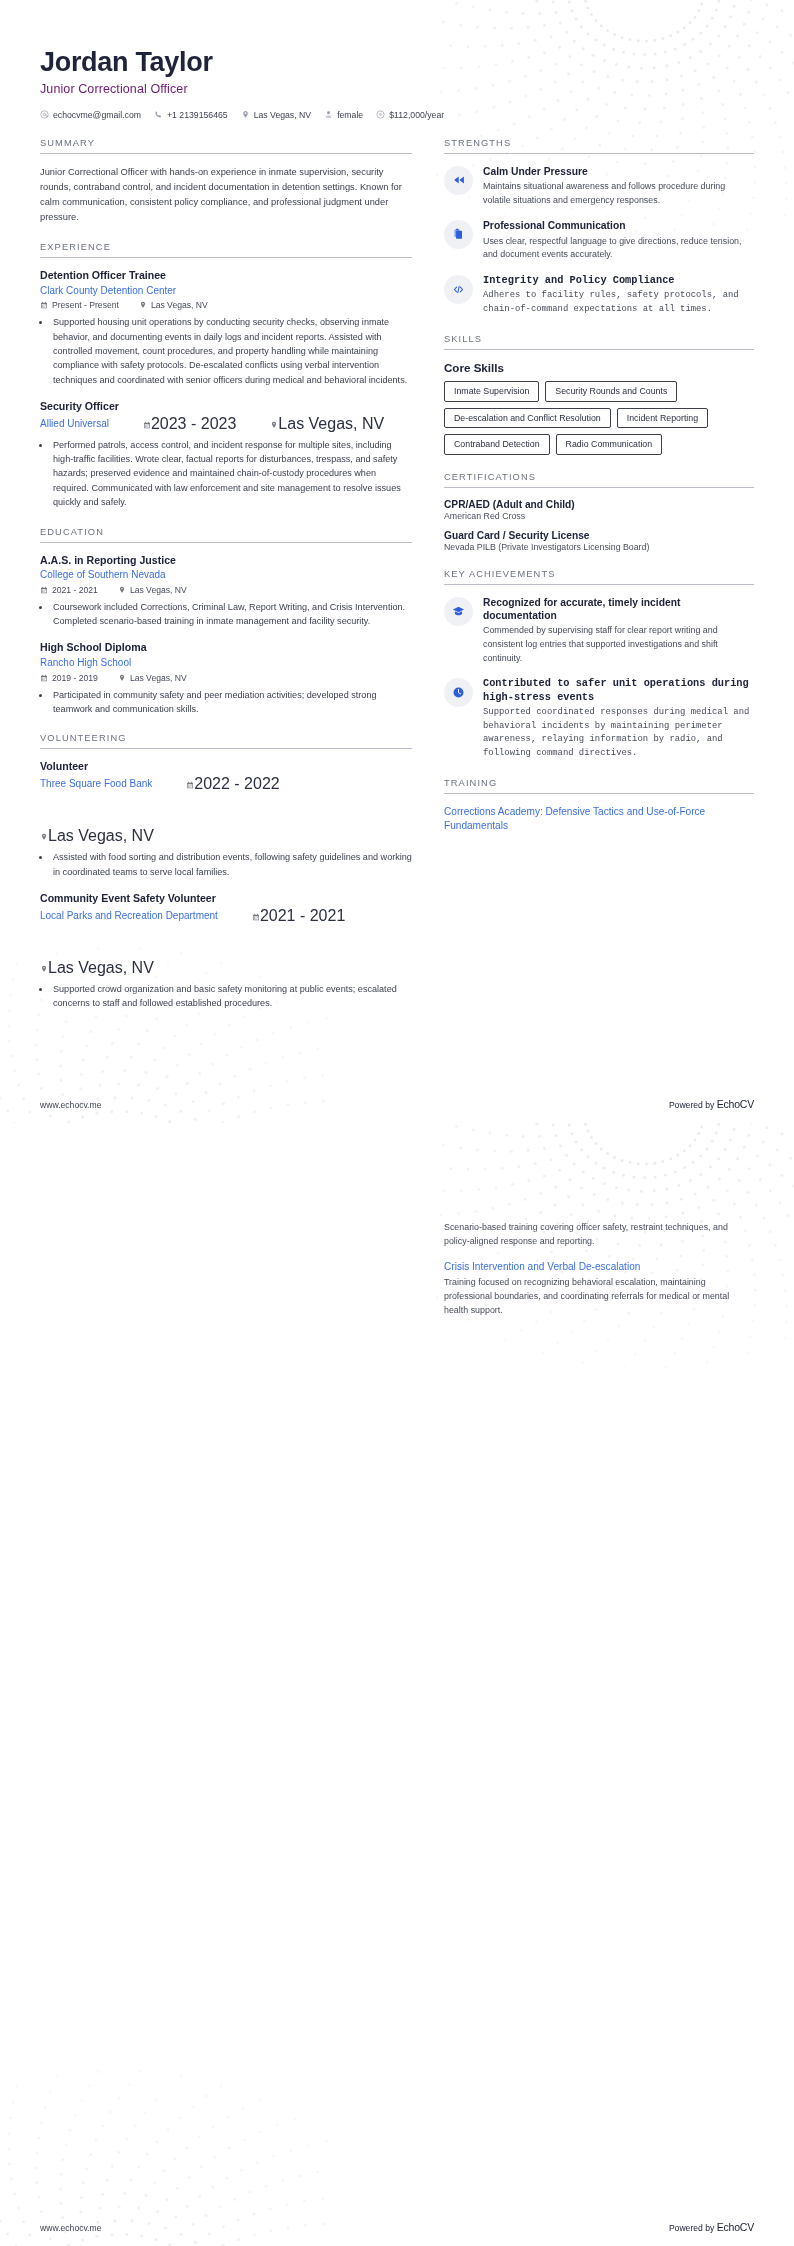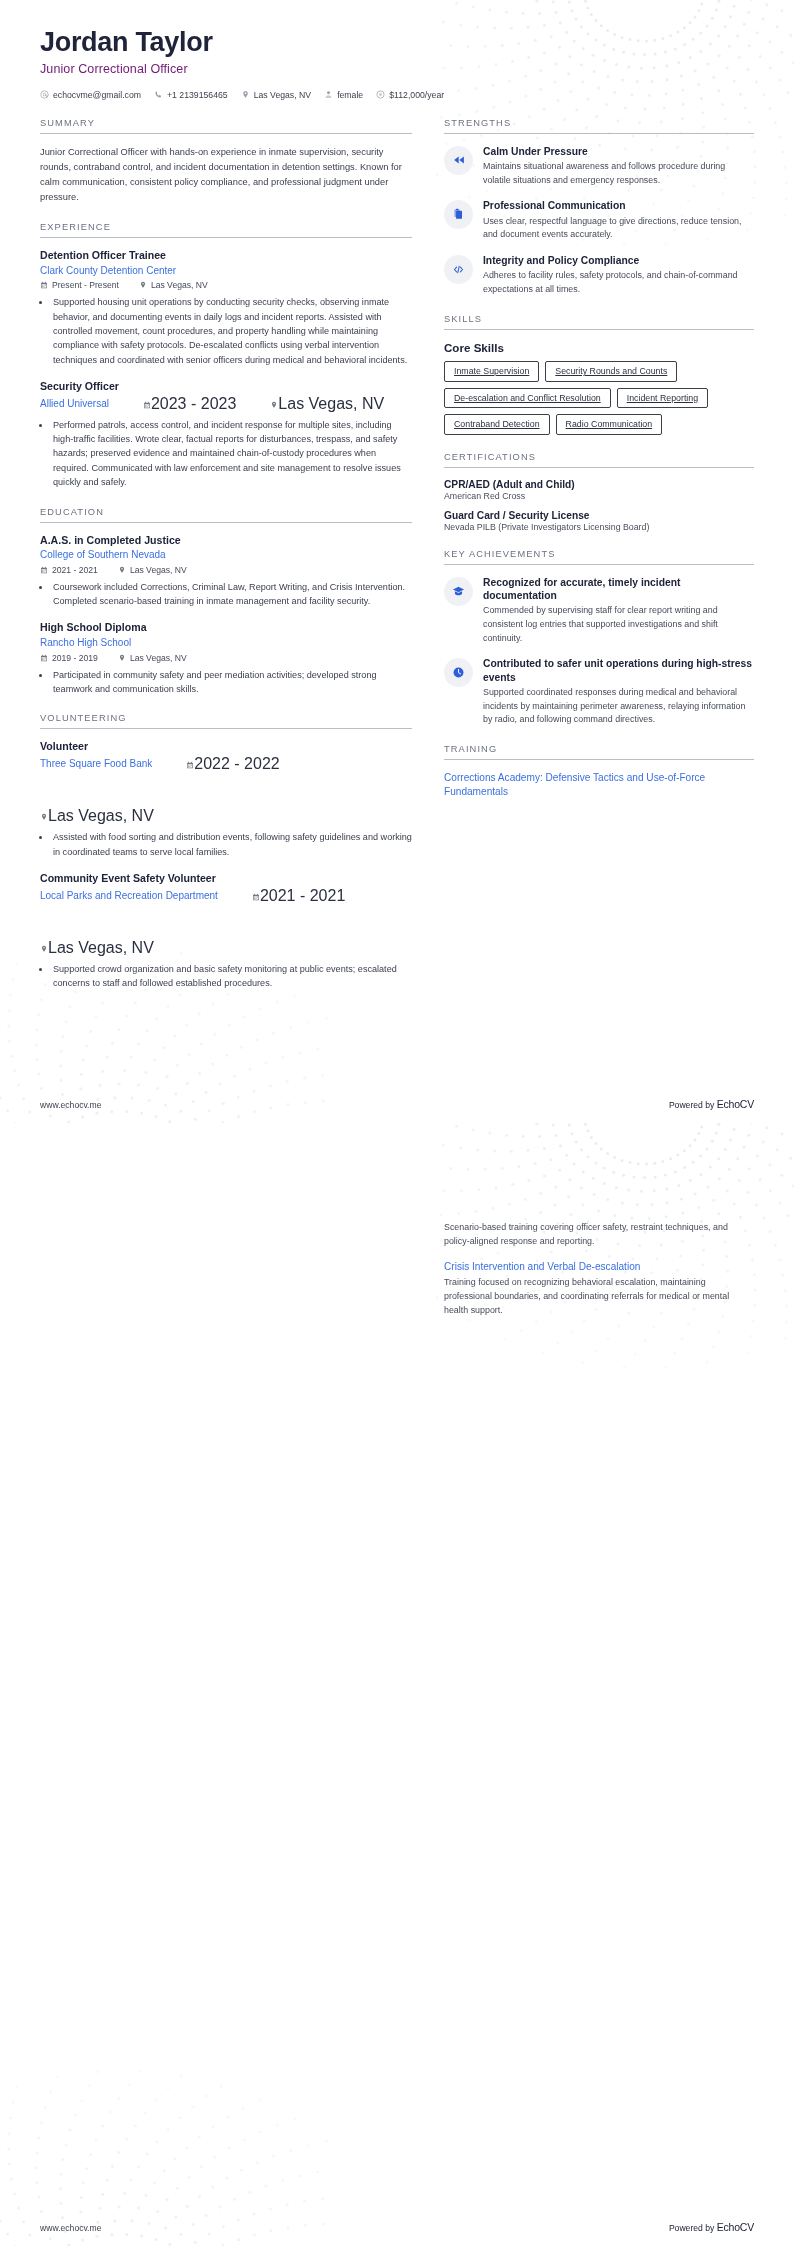--- a/index.html
+++ b/index.html
@@ -20,21 +20,21 @@
     position: absolute;
     pointer-events: none;
     z-index: 0;
     opacity: .55;
   }
   .dots.top-right { top: -40px; right: -60px; width: 420px; height: 330px; }
   .dots.bottom-left { bottom: -110px; left: -90px; width: 420px; height: 330px; }
   .content {
     position: relative;
     z-index: 2;
-    padding: 28px 40px 0 40px;
+    padding: 48px 40px 0 40px;
   }
   
   .name {
     font-size: 27px;
     font-weight: bold;
     letter-spacing: -0.3px;
     color: #20243a;
     line-height: 1.1;
   }
   .role {
@@ -126,21 +126,21 @@
   }
   ul.bullets li::marker { font-size: 9px; }
 
   
   .feat {
     display: flex;
     gap: 10px;
     margin-bottom: 12px;
     align-items: flex-start;
   }
-  .feat:last-child { margin-bottom: 0; }
+  .feat:last-child { margin-bottom: 0; font-family: Liberation Mono, monospace; }
   .feat-ico {
     width: 29px; height: 29px;
     flex: none;
     border-radius: 50%;
     background: #f0f1f5;
     display: flex; align-items: center; justify-content: center;
     color: #2f5fd8;
     margin-top: 1px;
   }
   .feat-body { flex: 1; }
@@ -166,21 +166,20 @@
   }
   .chips { display: flex; flex-wrap: wrap; gap: 6px; }
   .chip {
     border: 1px solid #3b3f4a;
     border-radius: 2px;
     padding: 4px 9px;
     font-size: 8.8px;
     color: #2b3040;
     line-height: 1.2;
     background: #fff;
-    text-decoration: underline;
   }
 
   
   .cert { margin-bottom: 9px; }
   .cert:last-child { margin-bottom: 0; }
   .cert-name { font-size: 10.2px; font-weight: bold; color: #20243a; }
   .cert-iss { font-size: 8.8px; color: #4a4f5d; margin-top: 1px; }
 
   
   .train { margin-bottom: 11px; }
@@ -1038,21 +1037,21 @@
                   <li>Performed patrols, access control, and incident response for multiple sites, including high-traffic facilities. Wrote clear, factual reports for disturbances, trespass, and safety hazards; preserved evidence and maintained chain-of-custody procedures when required. Communicated with law enforcement and site management to resolve issues quickly and safely.</li>
                 </ul>
               </div>
             </div>
         </div>
 
         <div class="sec">
           <div class="sec-title">EDUCATION</div>
           <div id="education-list">
               <div class="entry">
-                <div class="entry-title">A.A.S. in Completed Justice</div>
+                <div class="entry-title">A.A.S. in Reporting Justice</div>
                 <div class="entry-org">College of Southern Nevada</div>
                 <div class="entry-meta">
                   <span class="mi">
                     <svg width="8" height="8" viewBox="0 0 16 16">
                       <rect x="2" y="3.4" width="12" height="11" rx="1" fill="#70767f"></rect>
                       <rect x="3.3" y="6.4" width="9.4" height="6.8" fill="#fff"></rect>
                       <rect x="4.2" y="1.6" width="1.5" height="3" fill="#70767f"></rect>
                       <rect x="10.3" y="1.6" width="1.5" height="3" fill="#70767f"></rect>
                       <rect x="4.4" y="7.6" width="1.6" height="1.5" fill="#70767f"></rect>
                       <rect x="7.2" y="7.6" width="1.6" height="1.5" fill="#70767f"></rect>

